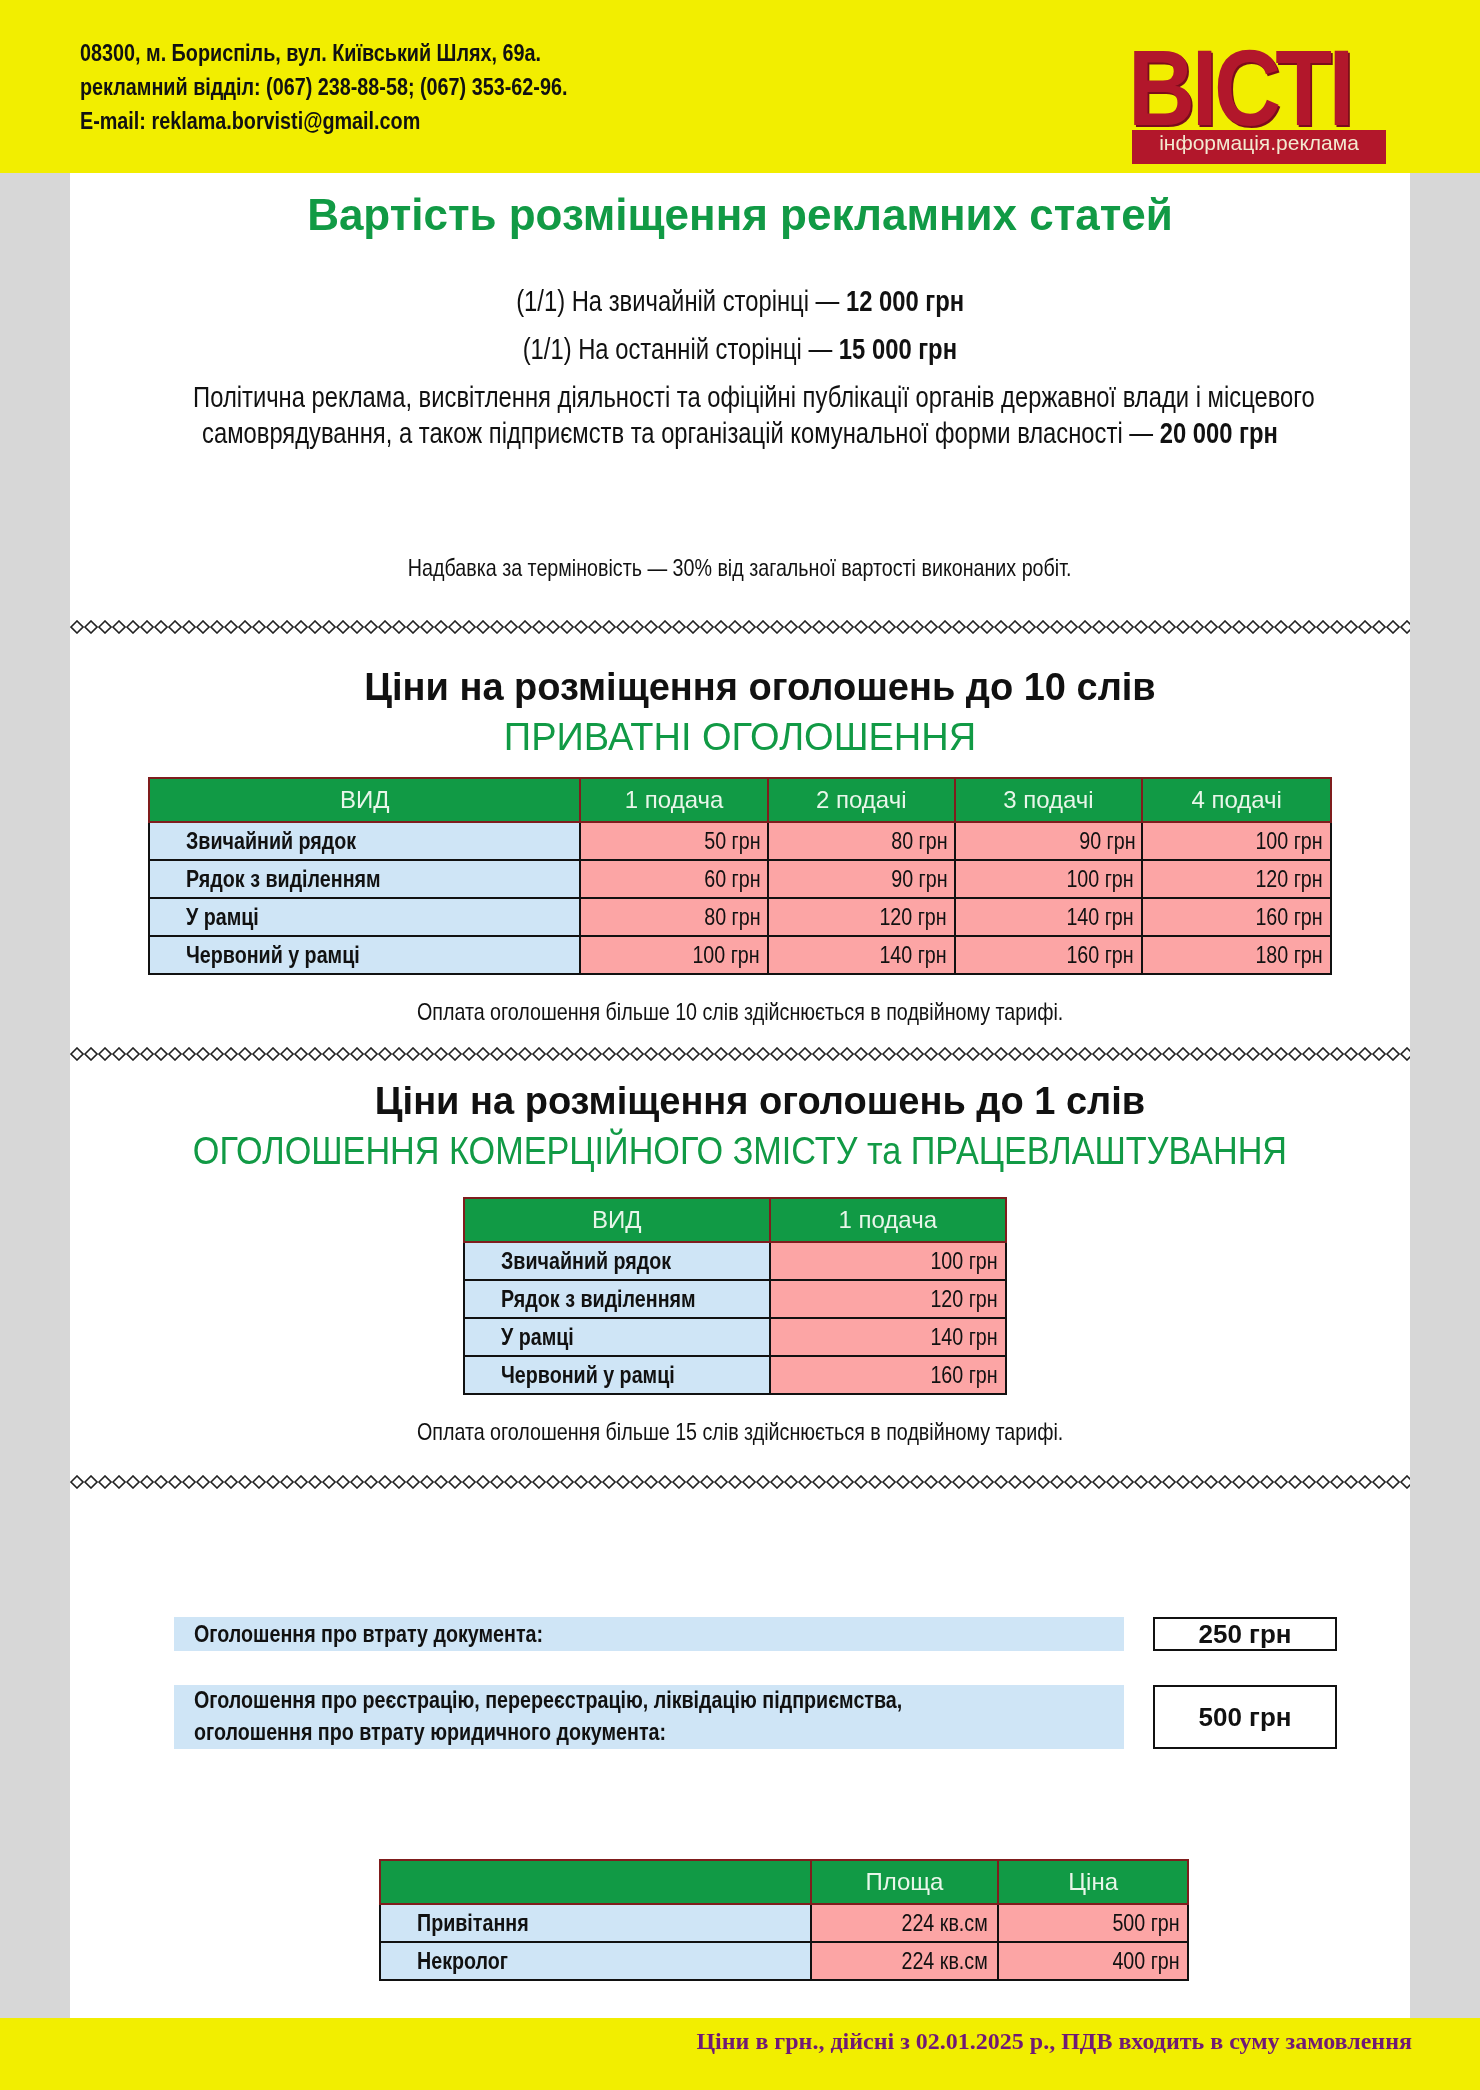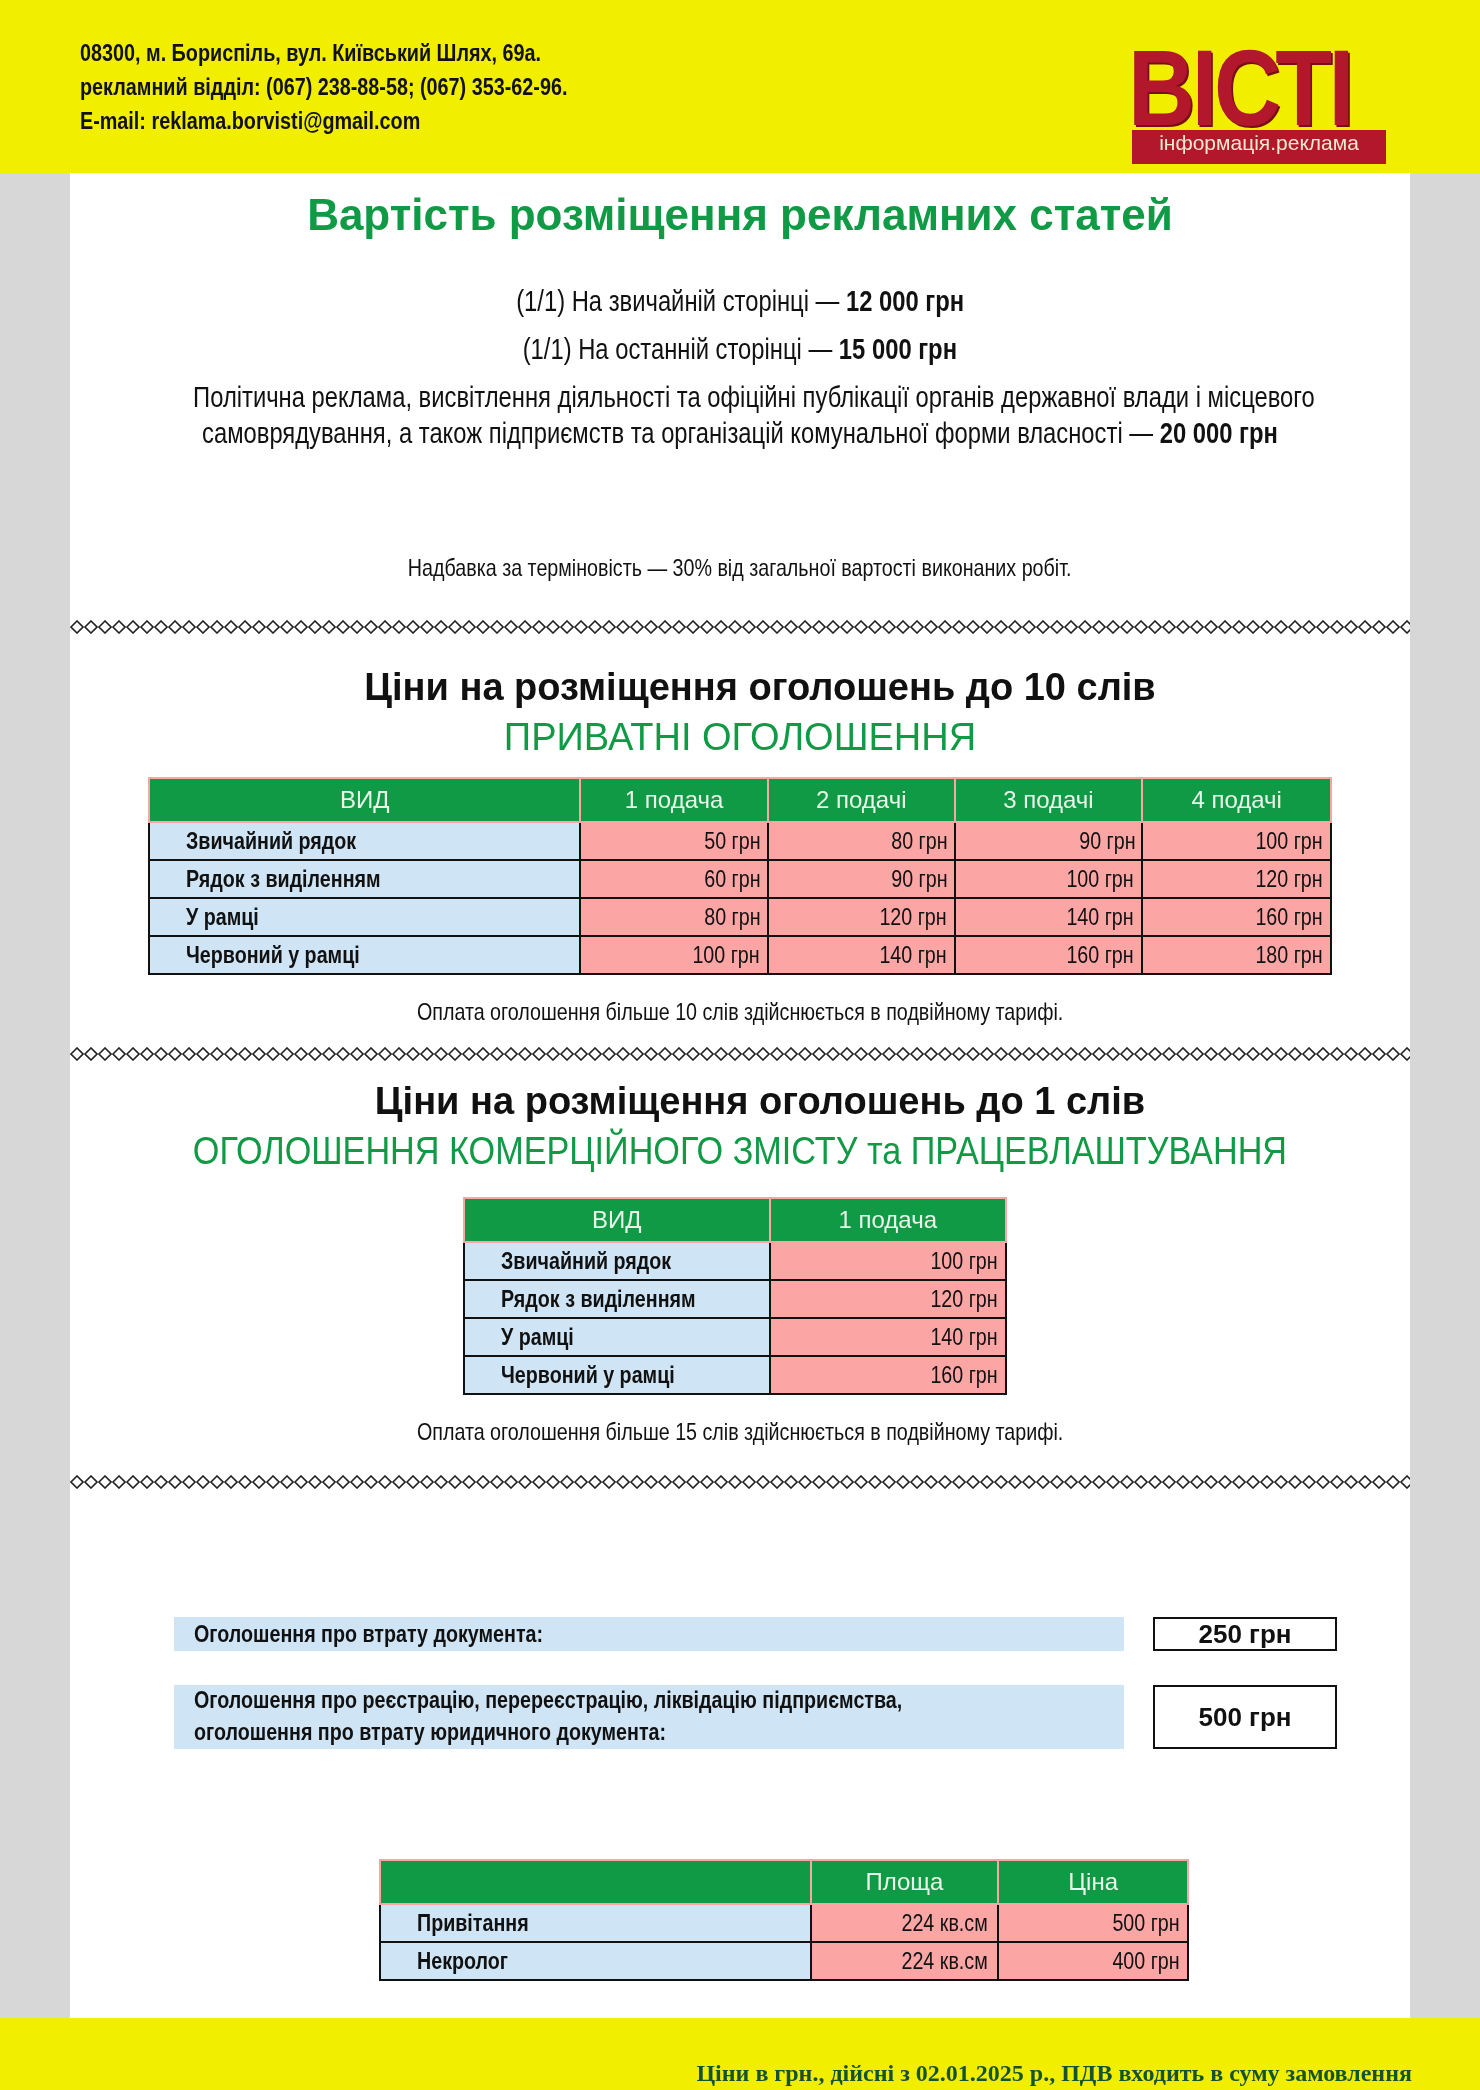--- a/index.html
+++ b/index.html
@@ -41,21 +41,21 @@
     position: absolute; left: 70px; top: 173px; width: 1340px; height: 1845px;
     background: #ffffff;
   }
   .footer {
     position: absolute; left: 0; top: 2018px; width: 1480px; height: 72px;
     background: #f2ee00;
   }
   .footer .note {
     position: absolute; right: 68px; top: 10px;
     font-family: "Liberation Serif", serif; font-weight: bold;
-    font-size: 24px; color: #14532d; margin-top: 32px;
+    font-size: 24px; color: #701a75;
   }
   .center { position: absolute; left: 0; width: 1340px; text-align: center; }
   .title-green {
     color: #119a45; font-weight: bold;
   }
   .cond {
     display: inline-block; transform: scaleX(0.82); transform-origin: center top;
     white-space: nowrap;
   }
   .price-line { font-size: 29px; line-height: 36px; }
@@ -63,21 +63,21 @@
   .small-note { font-size: 24px; line-height: 30px; }
   .divider {
     position: absolute; left: 0; width: 1340px; height: 14px;
   }
   .h2 { font-size: 38px; font-weight: bold; color: #111; padding-left: 40px; }
   .h3 { font-size: 38px; font-weight: normal; color: #119a45; }
 
   table.price { border-collapse: collapse; position: absolute; }
   table.price th {
     background: #119a45; color: #e9f6ea; font-weight: normal;
-    font-size: 24px; height: 44px; border: 2px solid #fca5a5; text-align: center;
+    font-size: 24px; height: 44px; border: 2px solid #7f1d1d; text-align: center;
   }
   table.price td {
     border: 2px solid #111; height: 38px; font-size: 24px; text-align: right;
     background: #fca5a5;
     padding-left: 36px;
   }
   table.price td.label {
     background: #cfe5f6; text-align: left; font-weight: bold;
   }
   table.price td.label span, table.price td.val span {

